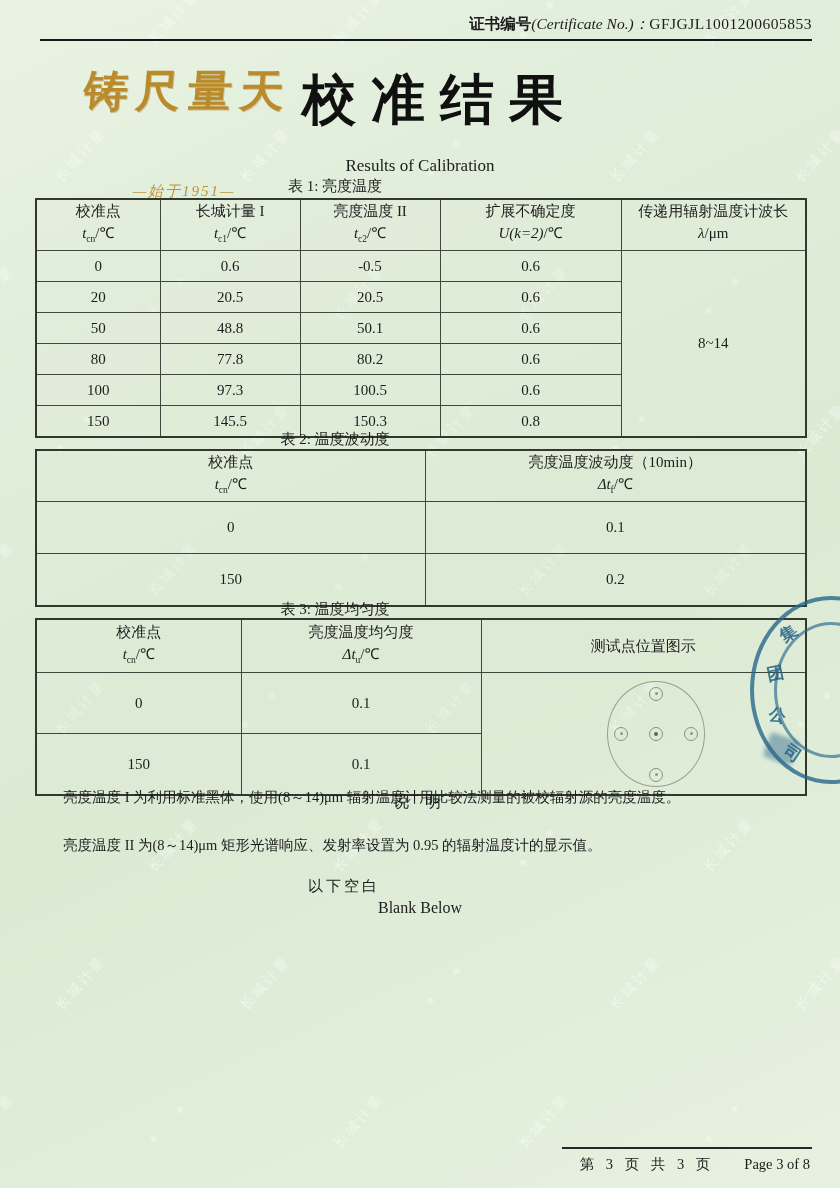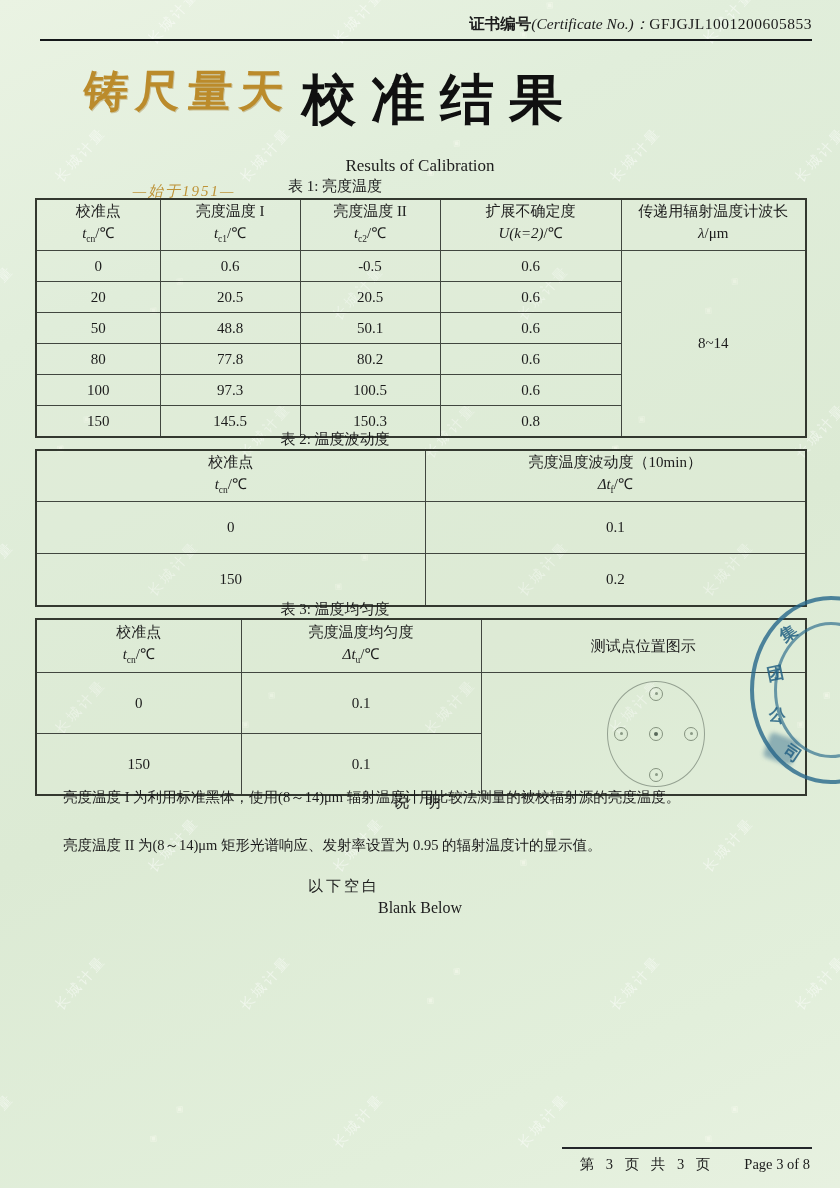--- a/index.html
+++ b/index.html
@@ -163,21 +163,21 @@
         <col style="width:181px">
         <col style="width:185px">
       </colgroup>
     <tbody>
         <tr class="hd">
       <td class="hcell">
             <div class="h1">校准点</div>
             <div class="h2"><i>t</i><sub>cn</sub><span>/℃</span></div>
           </td>
       <td class="hcell">
-            <div class="h1">亮度温度 I</div>
+            <div class="h1">长城计量 I</div>
             <div class="h2"><i>t</i><sub>c1</sub><span>/℃</span></div>
           </td>
       <td class="hcell">
             <div class="h1">亮度温度 II</div>
             <div class="h2"><i>t</i><sub>c2</sub><span>/℃</span></div>
           </td>
       <td class="hcell">
             <div class="h1">扩展不确定度</div>
             <div class="h2"><i>U(k=2)</i><sub></sub><span>/℃</span></div>
           </td>

